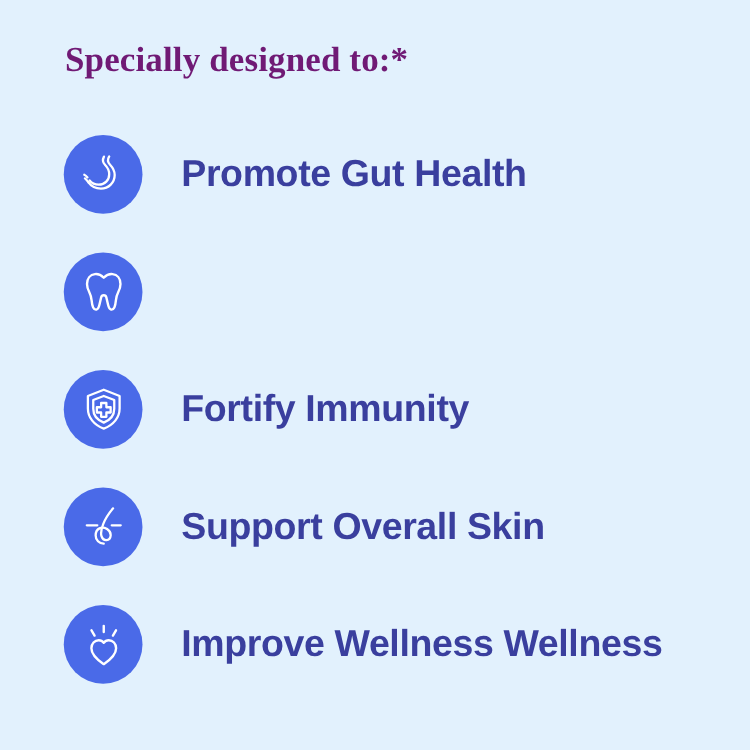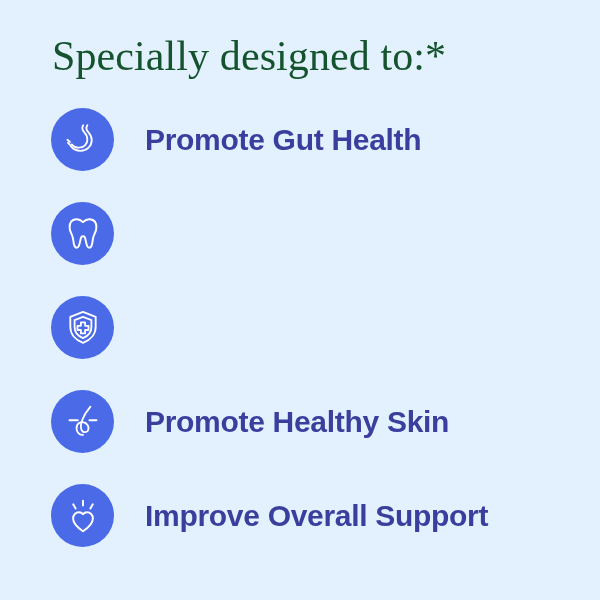--- a/index.html
+++ b/index.html
@@ -17,24 +17,24 @@
     position: relative;
     width: 600px;
     height: 600px;
     box-sizing: border-box;
   }
   .heading {
     position: absolute;
     left: 52px;
     top: 34px;
     font-family: "Liberation Serif", serif;
-    font-size: 42px;
+    font-size: 28px;
     line-height: 1.05;
-    font-weight: 400;
-    color: #14532d;
+    font-weight: 700;
+    color: #701a75;
     letter-spacing: 0.1px;
     white-space: nowrap;
   }
   .benefit-list {
     position: absolute;
     left: 0;
     top: 108px;
     width: 524px;
     margin: 0;
     padding: 0;
@@ -108,40 +108,41 @@
     </li>
 
     <li class="benefit-row">
       <span class="icon-badge">
         <svg viewBox="0 0 48 48" fill="none" stroke="#ffffff" stroke-width="2.1" stroke-linecap="round" stroke-linejoin="round">
           <path d="M24 5.5 38.5 11.2v11.4c0 8.3-5.7 15.2-14.5 18.4-8.8-3.2-14.5-10.1-14.5-18.4V11.2z"></path>
           <path d="M24 11.2 33.6 14.9v8c0 5.7-3.8 10.4-9.6 12.6-5.8-2.2-9.6-6.9-9.6-12.6v-8z"></path>
           <path d="M21.6 17.6h4.8v3.9h3.9v4.8h-3.9v3.9h-4.8v-3.9h-3.9v-4.8h3.9z"></path>
         </svg>
       </span>
+      <span class="benefit-label">Fortify Immunity</span>
     </li>
 
     <li class="benefit-row">
       <span class="icon-badge">
         <svg viewBox="0 0 48 48" fill="none" stroke="#ffffff" stroke-width="2.1" stroke-linecap="round" stroke-linejoin="round">
           <path d="M32.5 6.5c-4.2 5-7.2 9.8-9 14.4-1.9 4.8-2.4 8.6-1.5 11.3 .8 2.4 2.6 3.6 4.5 3.4 2-.2 3.6-1.9 3.8-4.2 .2-2.4-1.1-4.6-3.3-6"></path>
           <path d="M27 25.3c-2.6-1.4-5-1.5-6.9-.5-2.2 1.1-3.5 3.5-3.5 6.4 0 4.3 3.2 7.6 7.4 7.6"></path>
           <path d="M8.5 22h9.6"></path>
           <path d="M31.3 22h8.2"></path>
         </svg>
       </span>
-      <span class="benefit-label">Promote Healthy Skin</span>
+      <span class="benefit-label">Support Overall Skin</span>
     </li>
 
     <li class="benefit-row">
       <span class="icon-badge">
         <svg viewBox="0 0 48 48" fill="none" stroke="#ffffff" stroke-width="2.2" stroke-linecap="round" stroke-linejoin="round">
           <path d="M24 6.5v5.6"></path>
           <path d="M12.8 10.6 15.6 15.4"></path>
           <path d="M35.2 10.6 32.4 15.4"></path>
           <path d="M24 41.5c-6.2-4.2-11.3-8.6-11.3-14.6 0-4.2 3-7.2 6.7-7.2 2 0 3.6 .9 4.6 2.3 1-1.4 2.6-2.3 4.6-2.3 3.7 0 6.7 3 6.7 7.2 0 6-5.1 10.4-11.3 14.6z"></path>
         </svg>
       </span>
-      <span class="benefit-label">Improve Overall Support</span>
+      <span class="benefit-label">Improve Wellness Wellness</span>
     </li>
 
   </ul>
 </div>
 
 </body></html>

